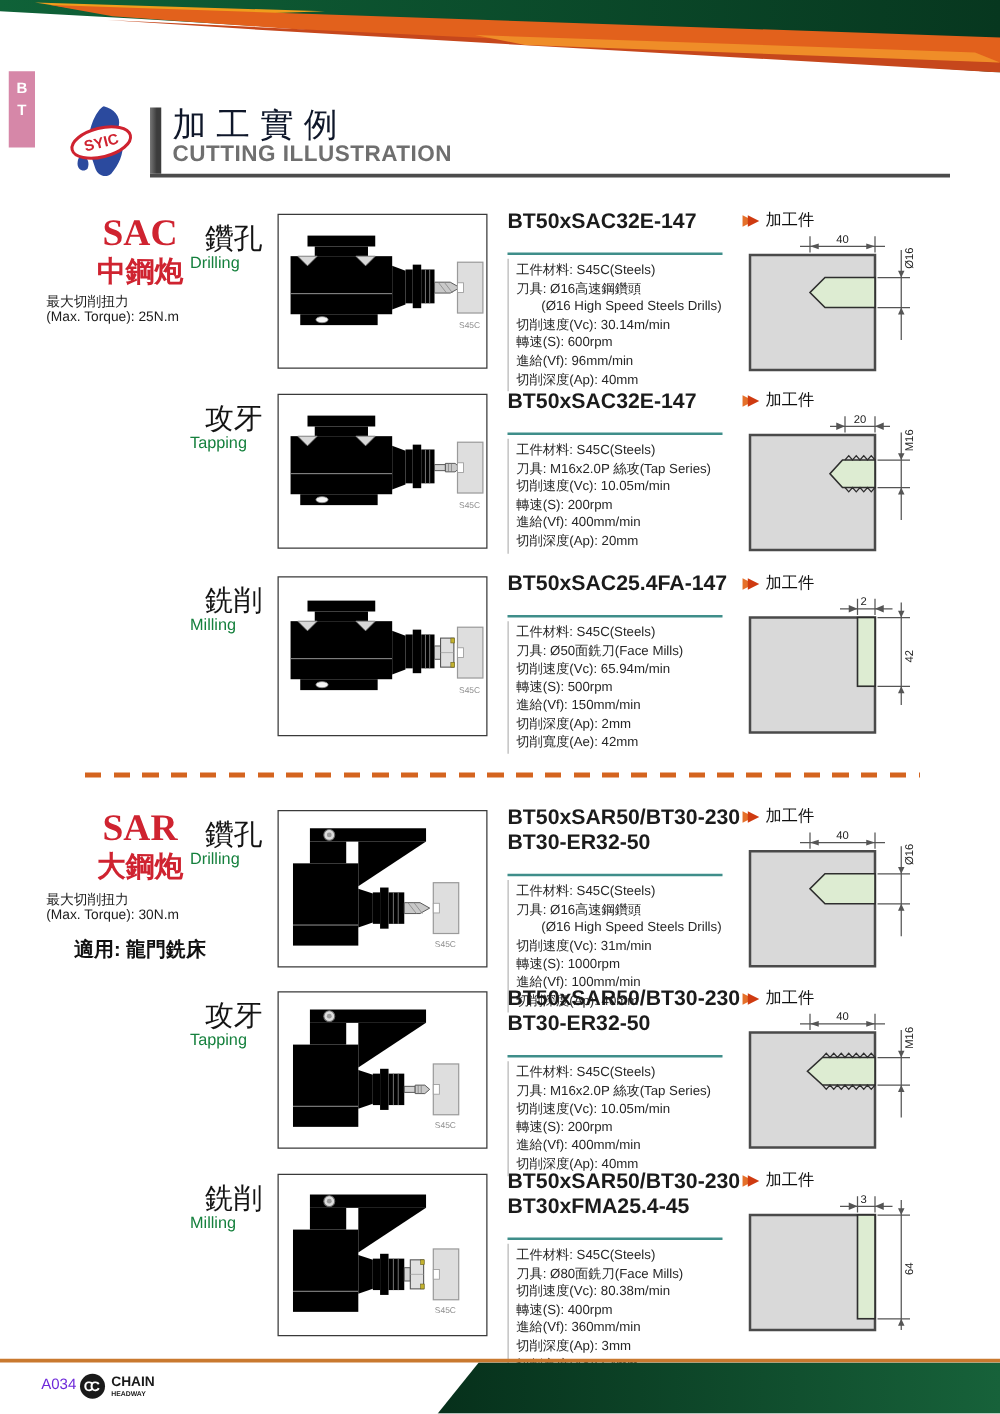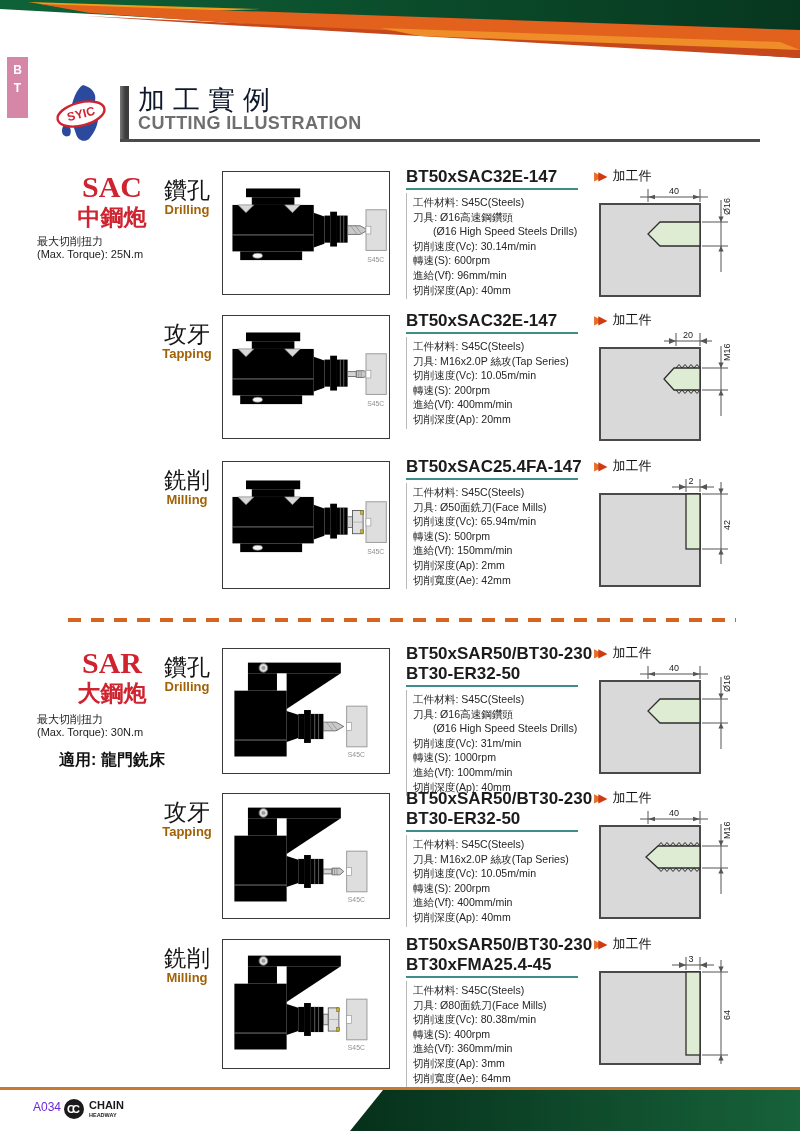--- a/index.html
+++ b/index.html
@@ -30,28 +30,28 @@
   
   .sec-code{position:absolute;width:110px;text-align:center;font-size:30px;font-weight:bold;color:#cf2330;font-family:Liberation Serif, serif;}
   .sec-zh{position:absolute;width:110px;text-align:center;font-size:23px;font-weight:bold;color:#cf2330;}
   .sec-tq1,.sec-tq2{position:absolute;width:150px;font-size:11px;color:#1d1d1d;}
   .sec-app{position:absolute;width:140px;text-align:center;font-size:16px;font-weight:bold;color:#111;}
   .sec-app:empty{display:none;}
 
   
   .row{position:absolute;left:0;width:800px;}
   .op-zh{position:absolute;left:152px;width:70px;text-align:center;font-size:23px;color:#141414;top:9px;}
-  .op-en{position:absolute;left:152px;width:70px;text-align:center;font-size:13px;font-weight:bold;color:#a16207;top:36px;}
+  .op-en{position:absolute;left:152px;width:70px;font-size:13px;font-weight:normal;color:#15803d;top:36px;}
 
   .toolbox{position:absolute;left:222px;top:5px;width:168px;background:#fff;border:1.5px solid #3a3a3a;
            box-sizing:border-box;display:flex;align-items:center;justify-content:center;}
   .tag{font-size:7px;fill:#8f8f8f;}
 
   .spec{position:absolute;left:406px;top:1px;width:178px;}
-  .model{width:172px;border-bottom:2.5px solid #3f8e8a;padding-bottom:1px;}
+  .model{width:172px;border-bottom:2.5px solid #3f8e8a;padding-bottom:15px;}
   .model div{font-size:17px;font-weight:bold;color:#1b1b1b;line-height:20px;white-space:nowrap;}
   .model div:empty{display:none;}
   .spec-lines{margin-top:3px;border-left:1px solid #b8b8b8;padding:2px 0 2px 6px;}
   .spec-line{font-size:10.6px;color:#262626;line-height:14.6px;white-space:nowrap;}
   .spec-line:empty{display:none;}
   .spec-line.indent{padding-left:20px;}
 
   .wp-label{position:absolute;left:594px;top:1px;font-size:13px;font-weight:normal;color:#101010;}
   .chev{color:#e5702a;font-size:12px;letter-spacing:-5px;}
   .chev2{color:#cf3a10;font-size:12px;margin-right:5px;}

